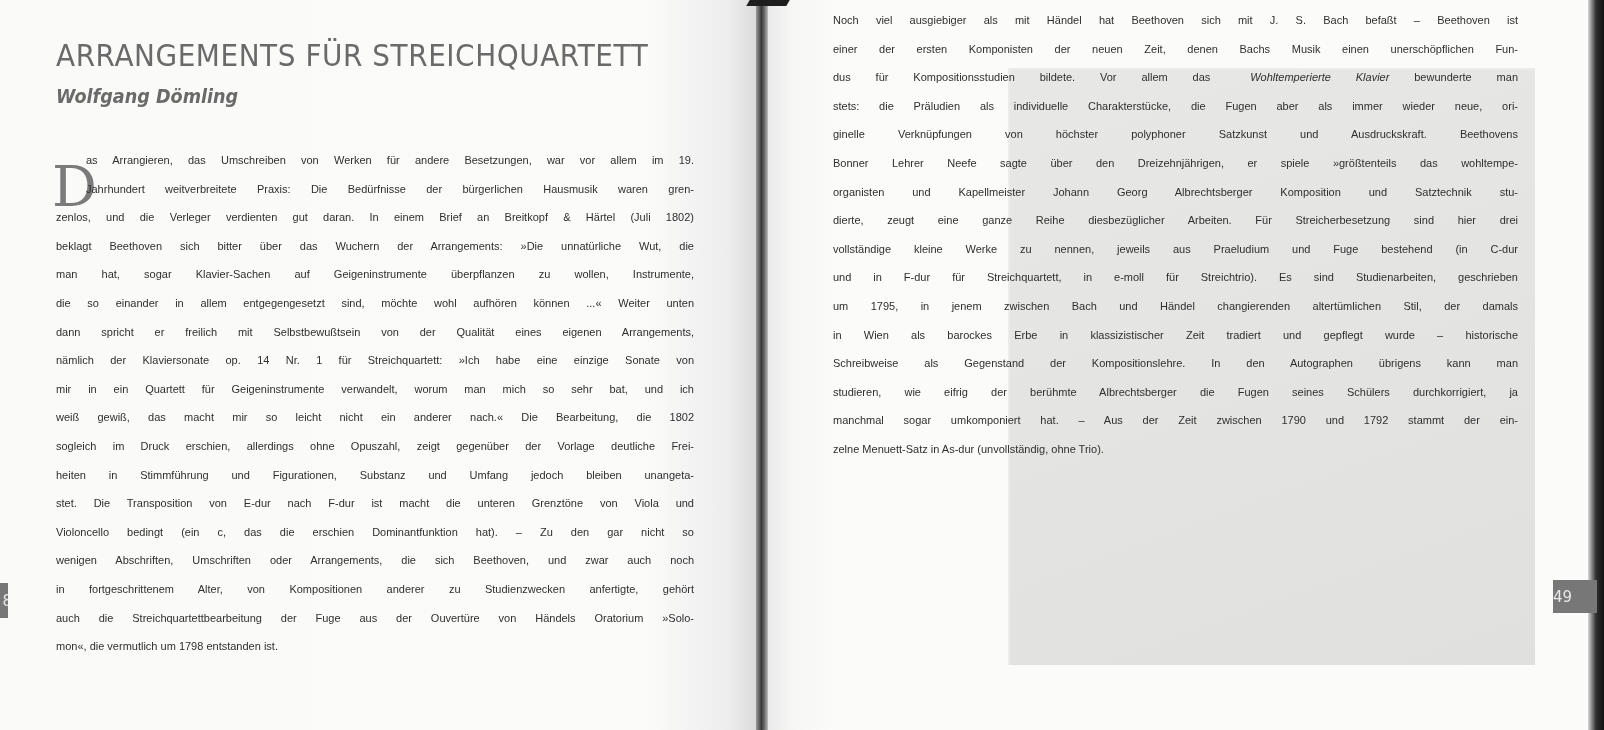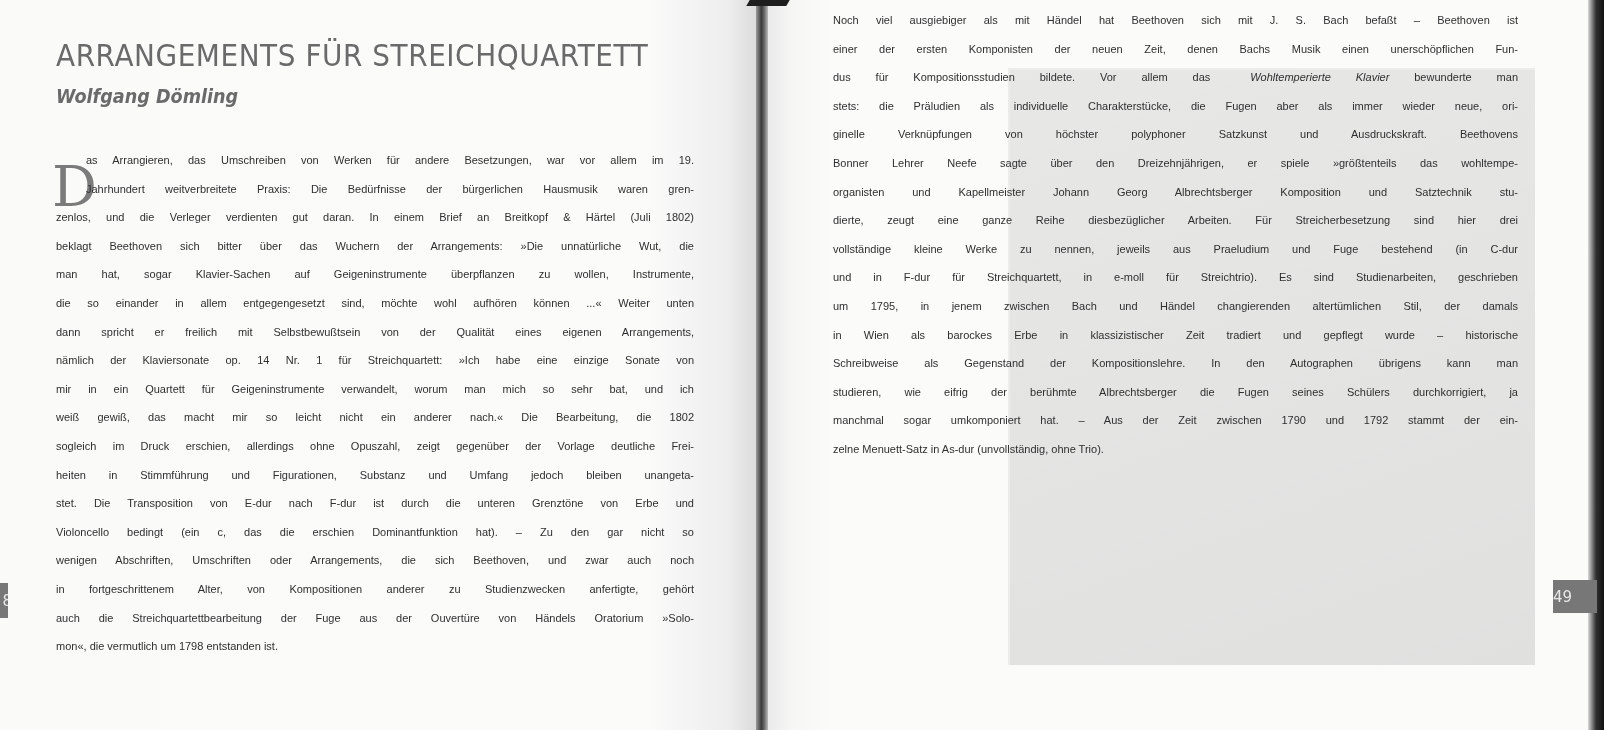--- a/index.html
+++ b/index.html
@@ -77,21 +77,21 @@
   <span class="line">zenlos, und die Verleger verdienten gut daran. In einem Brief an Breitkopf &amp; Härtel (Juli 1802)</span>
   <span class="line">beklagt Beethoven sich bitter über das Wuchern der Arrangements: »Die unnatürliche Wut, die</span>
   <span class="line">man hat, sogar Klavier-Sachen auf Geigeninstrumente überpflanzen zu wollen, Instrumente,</span>
   <span class="line">die so einander in allem entgegengesetzt sind, möchte wohl aufhören können ...« Weiter unten</span>
   <span class="line">dann spricht er freilich mit Selbstbewußtsein von der Qualität eines eigenen Arrangements,</span>
   <span class="line">nämlich der Klaviersonate op. 14 Nr. 1 für Streichquartett: »Ich habe eine einzige Sonate von</span>
   <span class="line">mir in ein Quartett für Geigeninstrumente verwandelt, worum man mich so sehr bat, und ich</span>
   <span class="line">weiß gewiß, das macht mir so leicht nicht ein anderer nach.« Die Bearbeitung, die 1802</span>
   <span class="line">sogleich im Druck erschien, allerdings ohne Opuszahl, zeigt gegenüber der Vorlage deutliche Frei-</span>
   <span class="line">heiten in Stimmführung und Figurationen, Substanz und Umfang jedoch bleiben unangeta-</span>
-  <span class="line">stet. Die Transposition von E-dur nach F-dur ist durch die unteren Grenztöne von Erbe und</span>
+  <span class="line">stet. Die Transposition von E-dur nach F-dur ist macht die unteren Grenztöne von Viola und</span>
   <span class="line">Violoncello bedingt (ein c, das die erschien Dominantfunktion hat). – Zu den gar nicht so</span>
   <span class="line">wenigen Abschriften, Umschriften oder Arrangements, die sich Beethoven, und zwar auch noch</span>
   <span class="line">in fortgeschrittenem Alter, von Kompositionen anderer zu Studienzwecken anfertigte, gehört</span>
   <span class="line">auch die Streichquartettbearbeitung der Fuge aus der Ouvertüre von Händels Oratorium »Solo-</span>
   <span class="line last">mon«, die vermutlich um 1798 entstanden ist.</span>
 </div>
 
 <div class="text-block right-text">
   <span class="line">Noch viel ausgiebiger als mit Händel hat Beethoven sich mit J. S. Bach befaßt – Beethoven ist</span>
   <span class="line">einer der ersten Komponisten der neuen Zeit, denen Bachs Musik einen unerschöpflichen Fun-</span>

